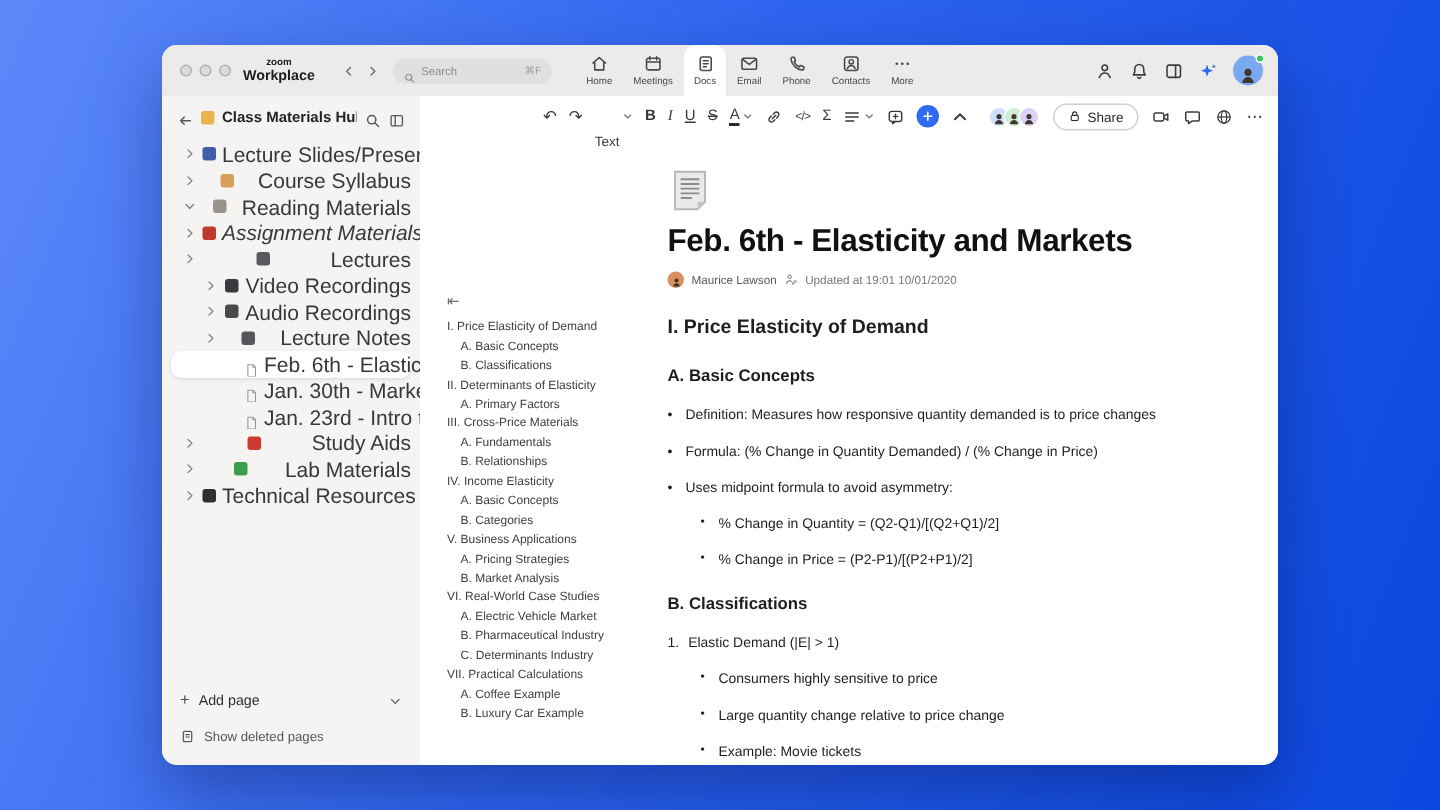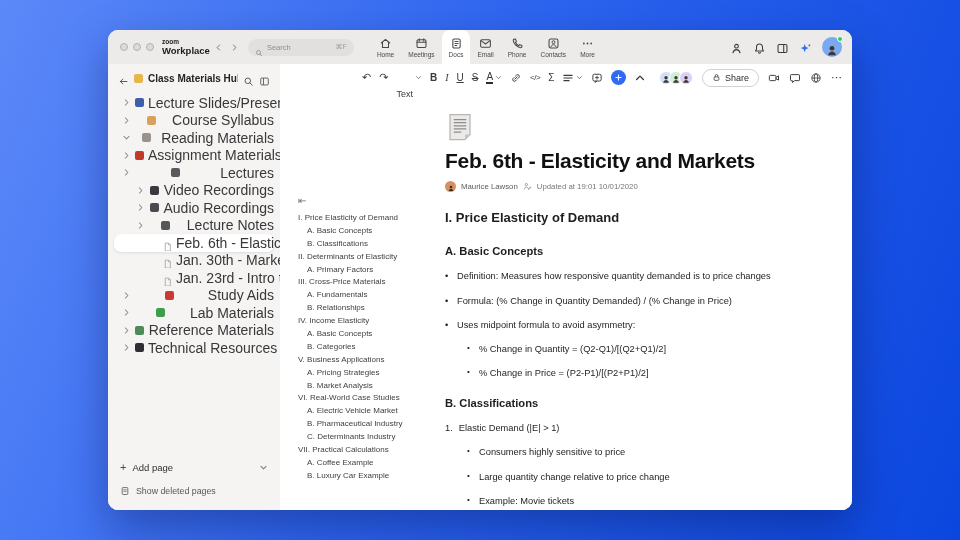--- a/index.html
+++ b/index.html
@@ -5,21 +5,21 @@
   * { margin:0; padding:0; box-sizing:border-box; }
   html,body { width:960px; height:540px; overflow:hidden; }
   body { font-family:"Liberation Sans", sans-serif; }
   .bg { width:960px; height:540px; background:linear-gradient(112deg,#5c89f9 0%,#2e65f0 45%,#0b46de 100%); position:relative; }
   .window { position:absolute; left:108px; top:30px; width:744px; height:480px; border-radius:10px; background:#fff; box-shadow:0 18px 45px rgba(0,10,60,.35); }
 
   
   .titlebar { height:34px; background:#edebe9; border-radius:10px 10px 0 0; display:flex; align-items:center; padding:0 10px 0 12px; }
   .traffic { display:flex; gap:5px; margin-right:8px; }
   .traffic span { width:8px; height:8px; border-radius:50%; background:#dddbd9; border:1px solid #b3b1b0; }
-  .logo { line-height:1; margin-right:2px; cursor:default; }
+  .logo { line-height:1; margin-right:16px; cursor:default;text-align:center; }
   .logo .lt { display:block; font-size:6.5px; font-weight:700; color:#1c1c1e; }
   .logo .lb { display:block; font-size:9.5px; font-weight:700; color:#1c1c1e; }
   .navbtn { width:14px; height:14px; color:#6d6b69; display:flex; align-items:center; justify-content:center; margin-right:2px; }
   .navbtn svg { width:9px; height:9px; }
   .searchbox { width:106px; height:17px; border-radius:9px; background:#e2e0de; display:flex; align-items:center; gap:4px; padding:0 7px; margin-left:4px; color:#8e8c8a; }
   .searchbox .mag { width:8px; height:8px; color:#8e8c8a; }
   .searchbox .ph { font-size:7.5px; flex:1; }
   .searchbox .sc { font-size:7px; color:#a09e9c; }
   .tabs { display:flex; height:34px; margin-left:16px; }
   .tab { height:34px; padding:0 7px; display:flex; flex-direction:column; align-items:center; justify-content:center; gap:2px; color:#48484a; cursor:pointer; }
@@ -256,21 +256,21 @@
             </div>
             <div class="trow" style="padding-left: 8px;">
               <span class="chev">
                 <svg viewBox="0 0 16 16" class="rot90">
                   <path d="M6 3.5 10.5 8 6 12.5" fill="none" stroke="currentColor" stroke-width="1.8" stroke-linecap="round" stroke-linejoin="round"></path>
                 </svg>
               </span>
               <span class="chip" style="background: rgb(154, 147, 140);"></span>
               <span>Reading Materials</span>
             </div>
-            <div class="trow" style="padding-left: 8px;">
+            <div class="trow" style="padding-left: 8px; font-style: italic;">
               <span class="chev">
                 <svg viewBox="0 0 16 16">
                   <path d="M6 3.5 10.5 8 6 12.5" fill="none" stroke="currentColor" stroke-width="1.8" stroke-linecap="round" stroke-linejoin="round"></path>
                 </svg>
               </span>
               <span class="chip" style="background: rgb(192, 57, 43);"></span>
               <span>Assignment Materials</span>
             </div>
             <div class="trow" style="padding-left: 8px;">
               <span class="chev">
@@ -342,29 +342,20 @@
               <span>Study Aids</span>
             </div>
             <div class="trow" style="padding-left: 8px;">
               <span class="chev">
                 <svg viewBox="0 0 16 16">
                   <path d="M6 3.5 10.5 8 6 12.5" fill="none" stroke="currentColor" stroke-width="1.8" stroke-linecap="round" stroke-linejoin="round"></path>
                 </svg>
               </span>
               <span class="chip" style="background: rgb(63, 157, 78);"></span>
               <span>Lab Materials</span>
-            </div>
-            <div class="trow" style="padding-left: 8px;">
-              <span class="chev">
-                <svg viewBox="0 0 16 16">
-                  <path d="M6 3.5 10.5 8 6 12.5" fill="none" stroke="currentColor" stroke-width="1.8" stroke-linecap="round" stroke-linejoin="round"></path>
-                </svg>
-              </span>
-              <span class="chip" style="background: rgb(78, 138, 87);"></span>
-              <span>Reference Materials</span>
             </div>
             <div class="trow" style="padding-left: 8px;">
               <span class="chev">
                 <svg viewBox="0 0 16 16">
                   <path d="M6 3.5 10.5 8 6 12.5" fill="none" stroke="currentColor" stroke-width="1.8" stroke-linecap="round" stroke-linejoin="round"></path>
                 </svg>
               </span>
               <span class="chip" style="background: rgb(47, 47, 51);"></span>
               <span>Technical Resources</span>
             </div>

